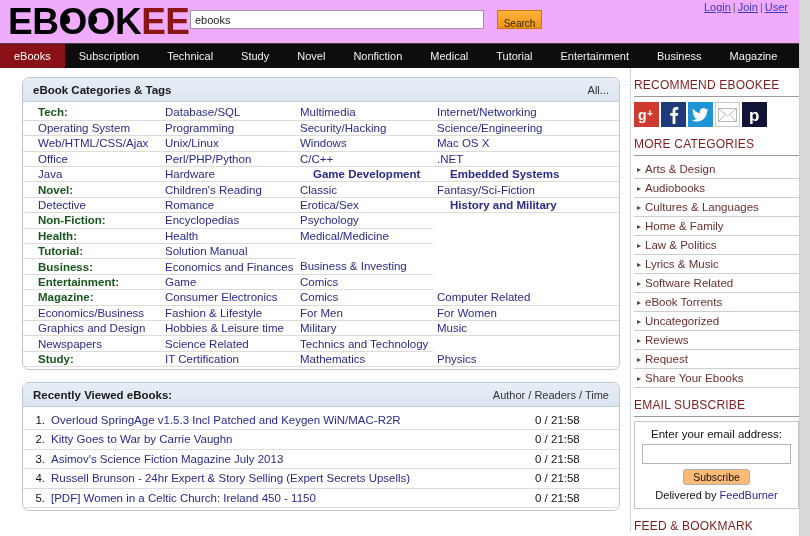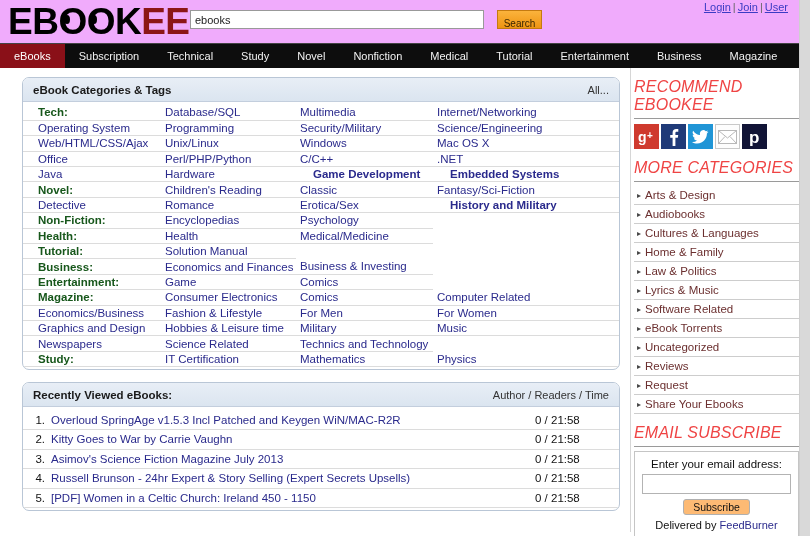--- a/index.html
+++ b/index.html
@@ -126,23 +126,22 @@
     white-space:nowrap;
   }
   table.rv td.num { width:26px; text-align:right; padding-right:4px; color:#111; padding-left:8px;}
   table.rv td.ttl { padding-left:2px; }
   table.rv td.ttl a { color:#2a2a8c; }
   table.rv td.meta { width:84px; text-align:left; padding-right:10px; color:#111; }
 
   
   .side-sec { margin-top:10px; }
   .side-title {
-    font-size:16px; color:#ef4444; letter-spacing:0.2px;
+    font-size:12px; color:#7f1d1d; letter-spacing:0.2px;
     padding-bottom:4px;
-    font-style:italic;
   }
   .side-rule { border-bottom:2px solid #6d6d6d; margin-bottom:4px; }
   .side-rule.thin { border-bottom:1px solid #9a9a9a; }
 
   #social-row { display:flex; gap:2px; margin-top:5px; }
   .sicon {
     width:25px; height:25px; display:flex;
     align-items:center; justify-content:center;
     font-weight:bold; font-size:16px; color:#fff;
     cursor:pointer;
@@ -231,21 +230,21 @@
             <tbody id="cat-body">
                 <tr>
                   <td class="c0"><span class="cat-group">Tech:</span></td>
                   <td class="c1"><a href="#" class="cat-link">Database/SQL</a></td>
                   <td class="c2"><a href="#" class="cat-link">Multimedia</a></td>
                   <td class="c3"><a href="#" class="cat-link">Internet/Networking</a></td>
                 </tr>
                 <tr>
                   <td class="c0"><a href="#" class="cat-link">Operating System</a></td>
                   <td class="c1"><a href="#" class="cat-link">Programming</a></td>
-                  <td class="c2"><a href="#" class="cat-link">Security/Military</a></td>
+                  <td class="c2"><a href="#" class="cat-link">Security/Hacking</a></td>
                   <td class="c3"><a href="#" class="cat-link">Science/Engineering</a></td>
                 </tr>
                 <tr>
                   <td class="c0"><a href="#" class="cat-link">Web/HTML/CSS/Ajax</a></td>
                   <td class="c1"><a href="#" class="cat-link">Unix/Linux</a></td>
                   <td class="c2"><a href="#" class="cat-link">Windows</a></td>
                   <td class="c3"><a href="#" class="cat-link">Mac OS X</a></td>
                 </tr>
                 <tr>
                   <td class="c0"><a href="#" class="cat-link">Office</a></td>

